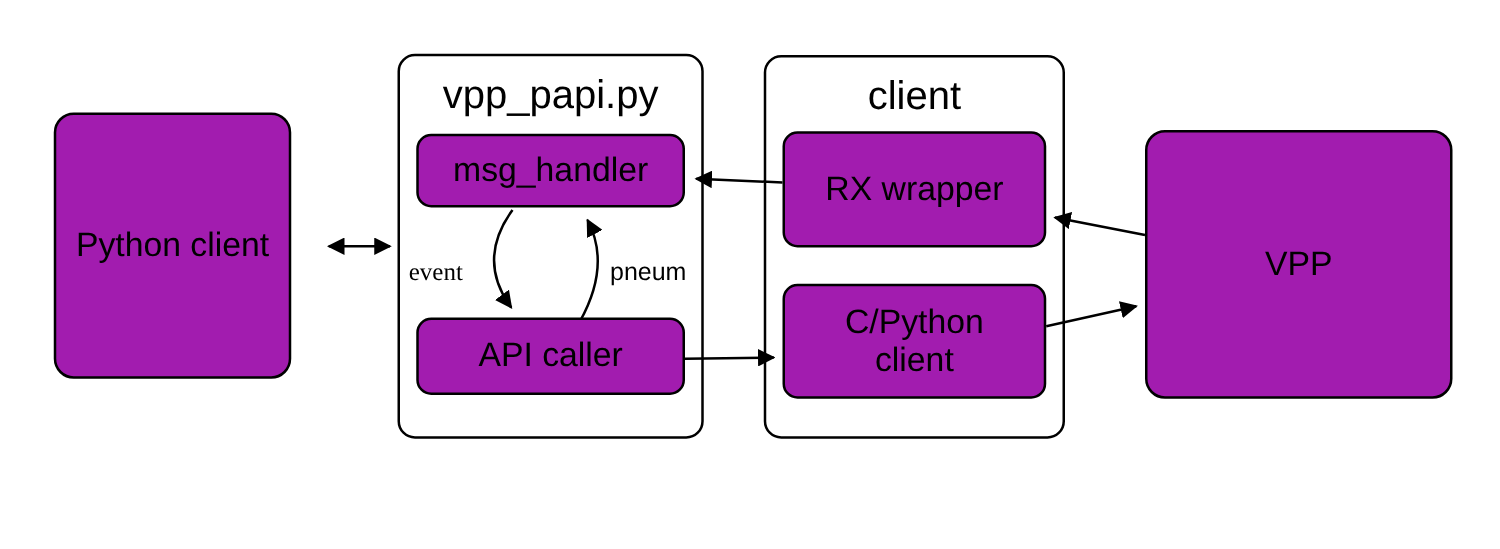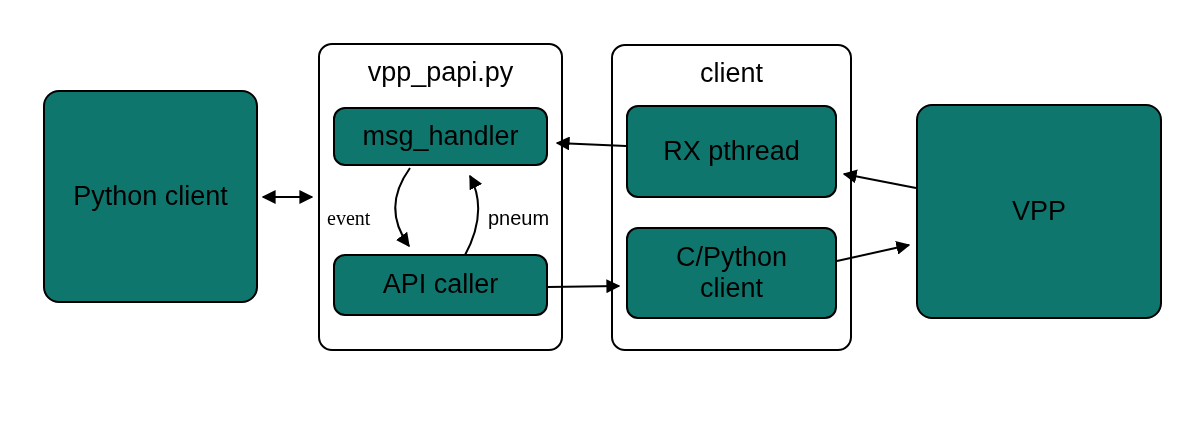--- a/index.html
+++ b/index.html
@@ -21,44 +21,44 @@
     left: 0;
     top: 0;
     width: 1200px;
     height: 439px;
     pointer-events: none;
   }
   .node, .cbox {
     position: absolute;
     box-sizing: border-box;
     border: 2px solid #000000;
-    background: #0f766e;
+    background: #a21caf;
   }
   .node {
     display: flex;
     align-items: center;
     justify-content: center;
     font-size: 27px;
     line-height: 1.15;
     text-align: center;
   }
   .cbox {
     border-radius: 14px;
     background: transparent;
   }
   .ctitle {
     position: absolute;
     top: 12px;
     left: 0;
     width: 100%;
     text-align: center;
-    font-size: 27px;
+    font-size: 32px;
   }
   
-  .python-client { left: 43px;  top: 90px;  width: 215px; height: 213px; border-radius: 16px; text-align: right; }
+  .python-client { left: 43px;  top: 90px;  width: 190px; height: 213px; border-radius: 16px; text-align: right; }
   .vpp-box       { left: 916px; top: 104px; width: 246px; height: 215px; border-radius: 16px; }
   
   .vpp-papi { left: 318px; top: 43px; width: 245px; height: 308px; }
   .pneum    { left: 611px; top: 44px; width: 241px; height: 307px; }
   
   .msg-handler      { left: 333px; top: 107px; width: 215px; height: 59px; border-radius: 12px; }
   .api-caller       { left: 333px; top: 254px; width: 215px; height: 62px; border-radius: 12px; }
   .rx-pthread       { left: 626px; top: 105px; width: 211px; height: 93px; border-radius: 12px; }
   .cpython-wrapper  { left: 626px; top: 227px; width: 211px; height: 92px; border-radius: 12px; }
   .cpython-wrapper .label-inner { width: 160px; }
@@ -107,21 +107,21 @@
 
   <div class="node msg-handler">
     <span class="label-inner">msg_handler</span>
   </div>
 
   <div class="node api-caller">
     <span class="label-inner">API caller</span>
   </div>
 
   <div class="node rx-pthread">
-    <span class="label-inner">RX pthread</span>
+    <span class="label-inner">RX wrapper</span>
   </div>
 
   <div class="node cpython-wrapper">
     <span class="label-inner">C/Python client</span>
   </div>
 
   <div class="node vpp-box">
     <span class="label-inner">VPP</span>
   </div>
 

